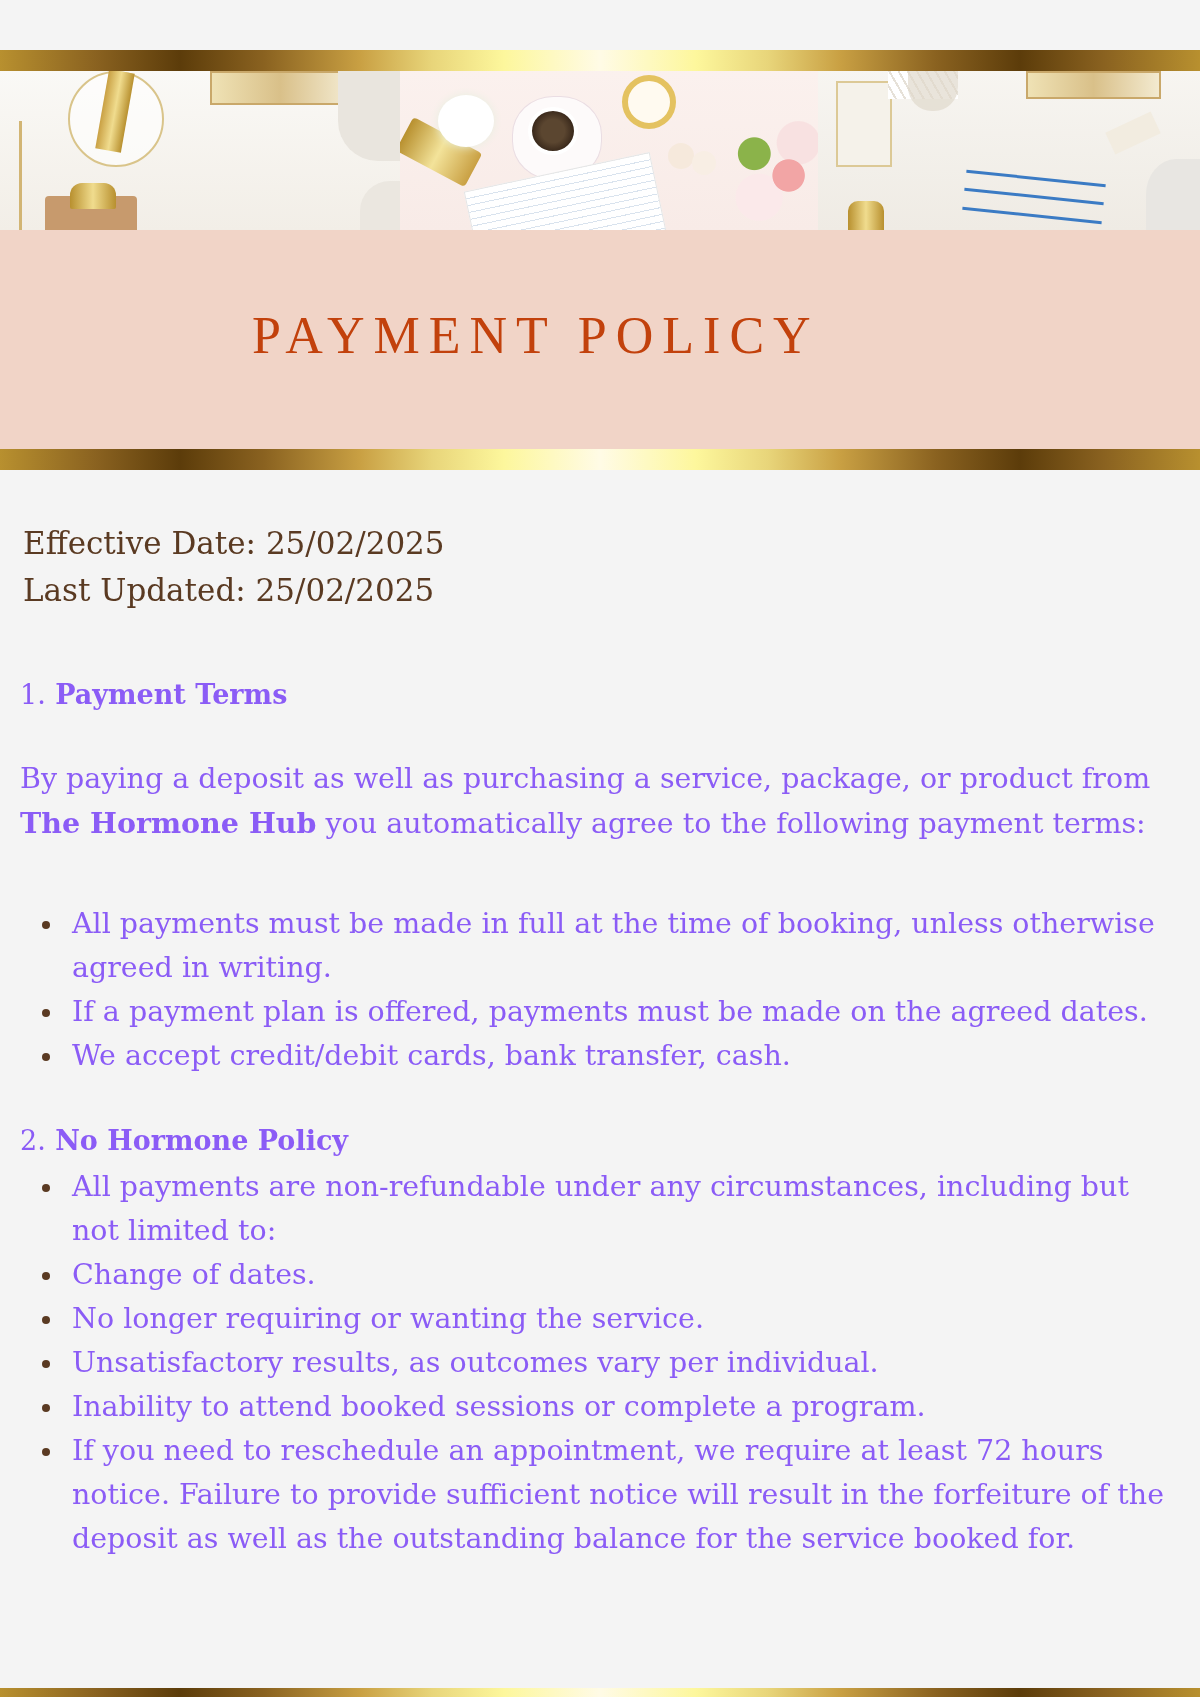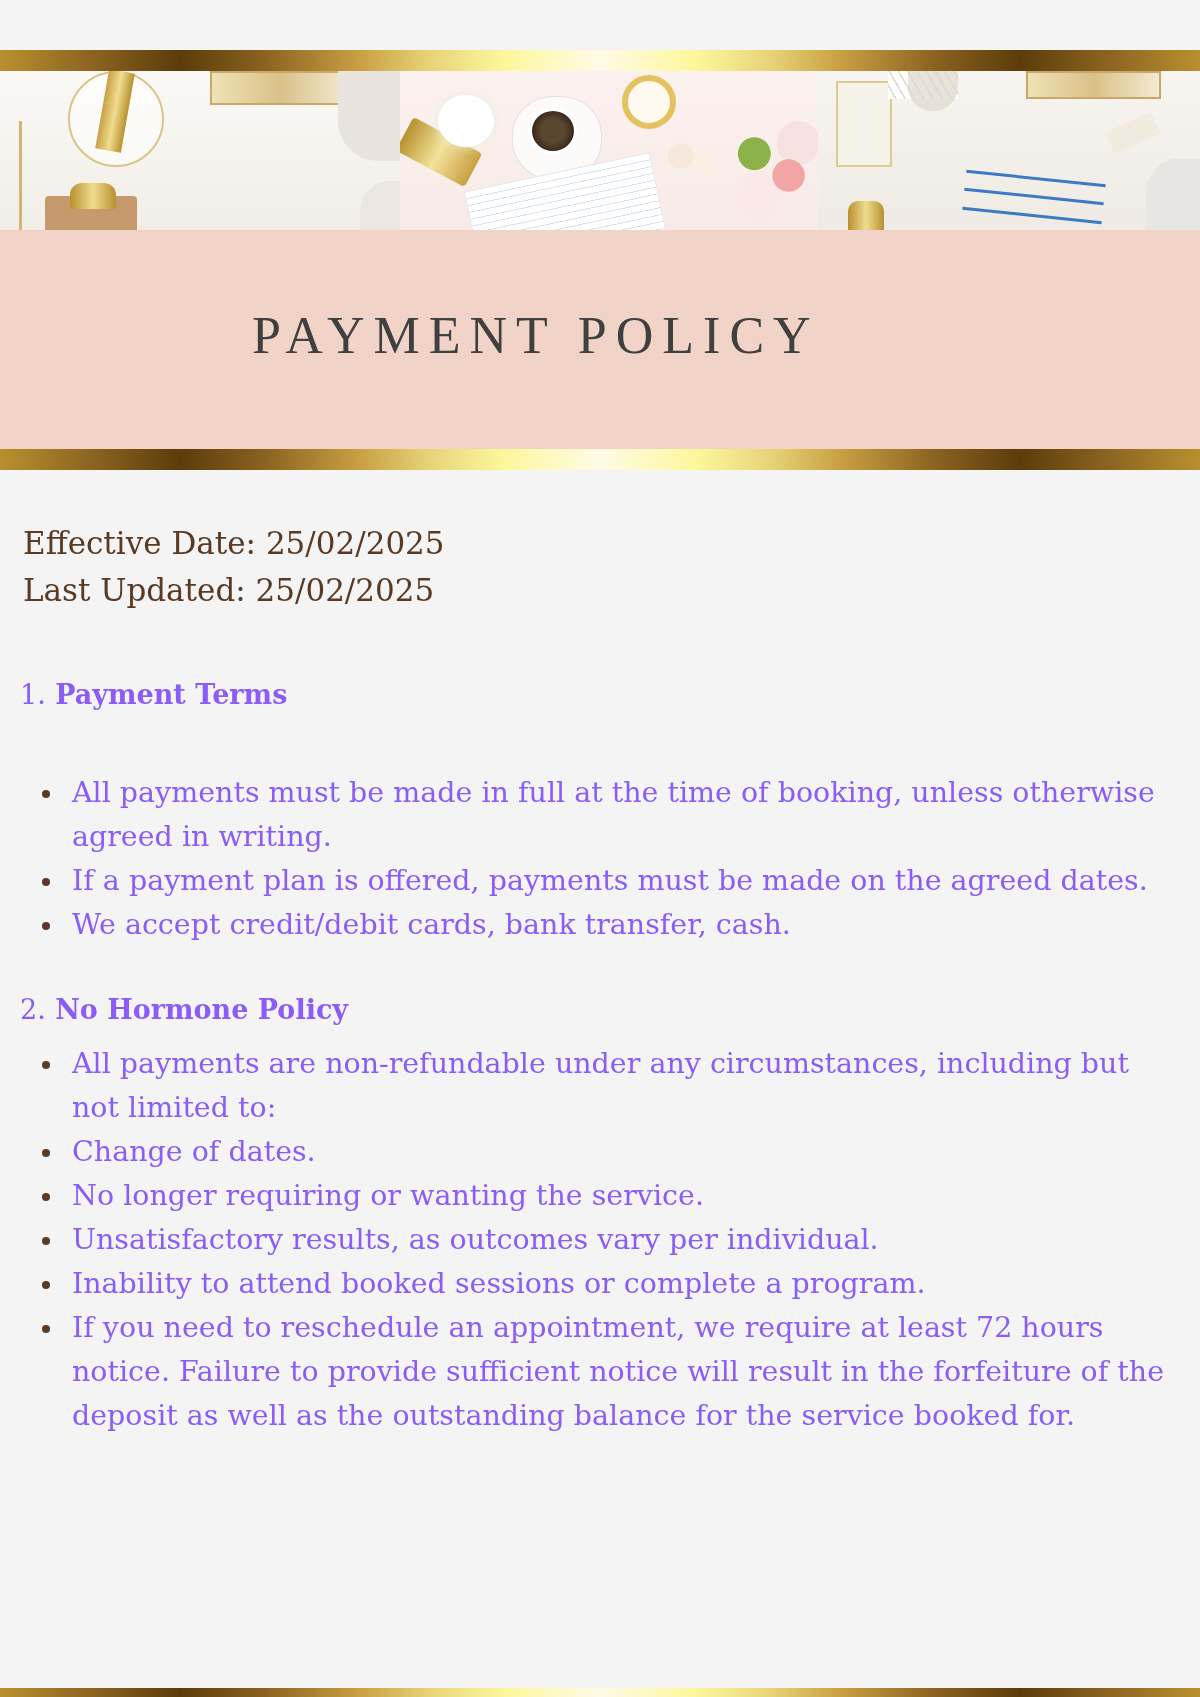--- a/index.html
+++ b/index.html
@@ -21,38 +21,38 @@
   .photo { position: relative; height: 159px; overflow: hidden; }
   .photo-1 { width: 400px; background: linear-gradient(180deg, #faf9f6 0%, #f2eee7 100%); }
   .photo-2 { width: 418px; background: linear-gradient(180deg, #fbf1ee 0%, #f8ebe7 100%); }
   .photo-3 { width: 382px; background: linear-gradient(180deg, #f7f5f1 0%, #efebe4 100%); }
   .shape { position: absolute; }
 
   .title-band { position: absolute; top: 230px; left: 0; width: 1200px; height: 219px; background: #f1d4c7; }
   .page-title {
     position: absolute; top: 306px; left: 252px;
     font-family: "Liberation Serif", "DejaVu Serif", serif;
-    font-size: 52px; letter-spacing: 9px; font-weight: normal; color: #404040;
+    font-size: 52px; letter-spacing: 9px; font-weight: normal; color: #c2410c;
   }
 
   .meta { position: absolute; left: 23px; top: 520px; font-size: 31px; line-height: 47px; color: #5a3a22; }
   .meta div { white-space: nowrap; }
 
   .content { position: absolute; left: 20px; top: 675px; width: 1160px; color: #8b5cf6; }
   .section-heading { font-size: 27px; line-height: 40px; font-weight: bold; }
   .section-heading .num { font-weight: normal; }
   .para { font-size: 28.5px; line-height: 44px; margin-top: 42px; }
   .para b { font-weight: bold; }
   ul.bullets { list-style: none; margin-top: 56px; }
   ul.bullets li { position: relative; padding-left: 52px; font-size: 28.5px; line-height: 44px; }
   ul.bullets li::before {
     content: ""; position: absolute; left: 22px; top: 19px; width: 8px; height: 8px; border-radius: 50%; background: #5a3a22;
   }
   .sec2 { margin-top: 43px; }
-  .sec2 ul.bullets { margin-top: 12px; }
+  .sec2 ul.bullets { margin-top: 4px; }
 </style>
 </head>
 <body>
 
 <div class="gold-bar bar-top"></div>
 
 <div class="photo-strip">
   <div class="photo photo-1">
     <div class="shape" style="left:68px;top:0;width:96px;height:96px;border:2px solid #d9c48a;border-radius:50%;background:rgba(255,255,255,0.6);"></div>
     <div class="shape" style="left:102px;top:0;width:26px;height:80px;background:linear-gradient(90deg,#c9a043,#f0dc8e,#b8902f);transform:rotate(10deg);"></div>
@@ -97,20 +97,21 @@
   <div>Effective Date: 25/02/2025</div>
   <div>Last Updated: 25/02/2025</div>
 </div>
 
 <div class="content">
   <div class="section sec1">
     <h2 class="section-heading">
       <span class="num">1.</span>
       <span>Payment Terms</span>
     </h2>
+    <p class="para"><span>By paying a deposit as well as purchasing a service, package, or product from </span><b>The Hormone Hub</b><span> you automatically agree to the following payment terms:</span></p>
     <ul class="bullets">
       <li>All payments must be made in full at the time of booking, unless otherwise agreed in writing.</li>
       <li>If a payment plan is offered, payments must be made on the agreed dates.</li>
       <li>We accept credit/debit cards, bank transfer, cash.</li>
     </ul>
   </div>
 
   <div class="section sec2">
     <h2 class="section-heading">
       <span class="num">2.</span>

